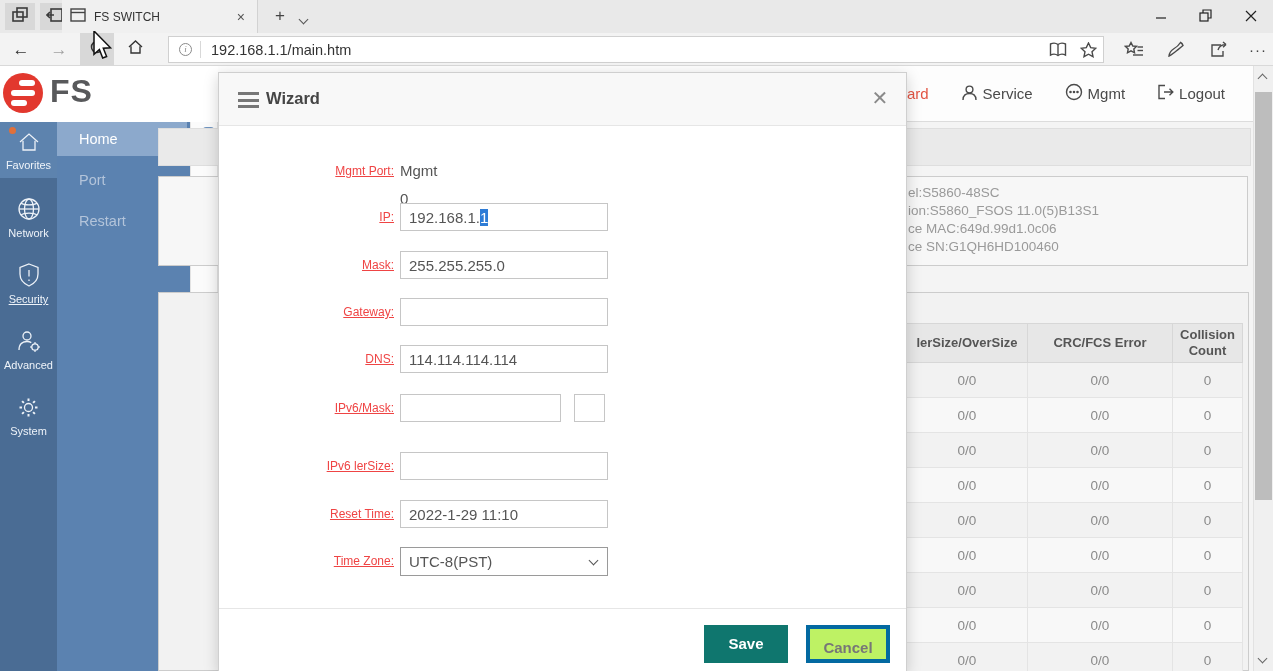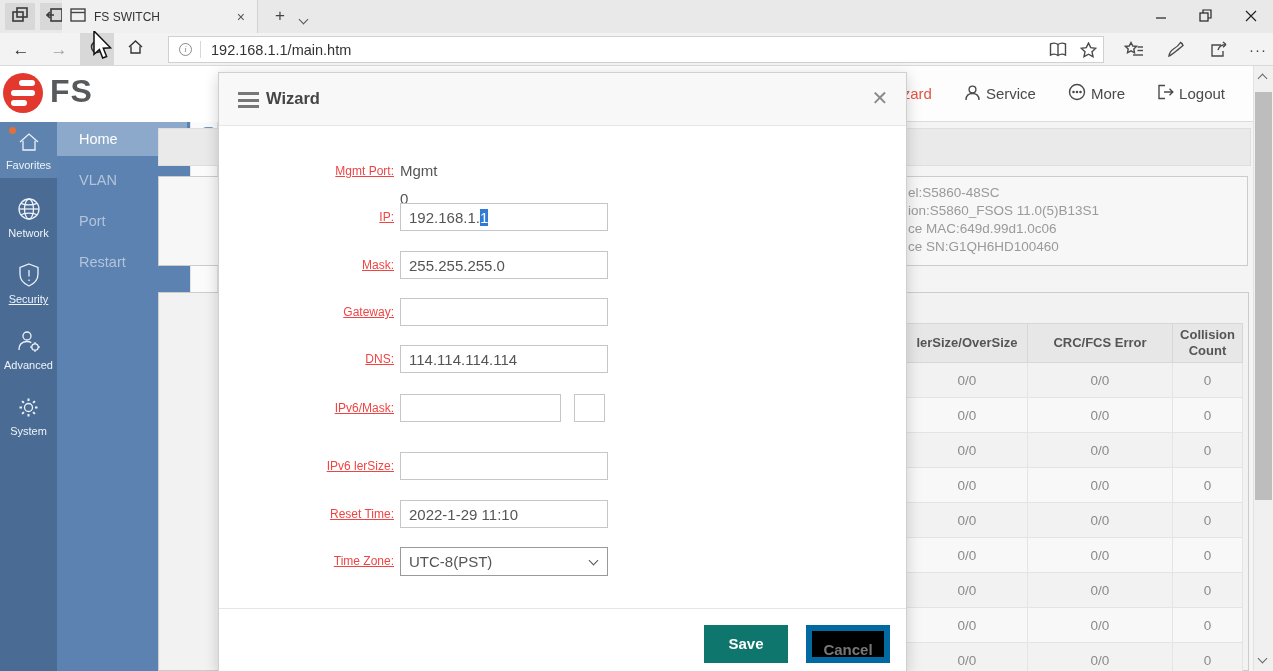--- a/index.html
+++ b/index.html
@@ -89,21 +89,21 @@
   .tbox, .inputlike { width:208px; height:28px; border:1px solid #c6c6c6; background:#fff; font-size:15px; color:#555; padding:0 8px; font-family:"Liberation Sans","DejaVu Sans",sans-serif; }
   .inputlike { display:flex; align-items:center; }
   .sel-char { background:#2e7cd6; color:#fff; }
   .tbox.short { width:161px; }
   .tbox.tiny { position:absolute; left:355px; width:31px; }
   .selectlike { width:208px; height:29px; border:1px solid #9a9a9a; background:#fff; font-size:15px; color:#555; padding:0 8px; display:flex; align-items:center; justify-content:space-between; }
   .selectlike .chev { border-color:#555; margin-right:2px; margin-top:-3px; }
   .modal-footer { position:absolute; left:0; top:535px; width:100%; height:64px; border-top:1px solid #e6e6e6; background:#fff; }
   .btn { position:absolute; top:16px; width:84px; height:38px; font-size:15px; font-weight:bold; text-align:center; line-height:38px; }
   .btn-save { left:485px; background:#0f766e; color:#fff; }
-  .btn-cancel { left:587px; background:#000000; color:#777; border:6px solid #0369a1; }
+  .btn-cancel { left:587px; background:#bef264; color:#777; border:4px solid #0369a1; }
 
   .cursor { position:absolute; left:92px; top:31px; z-index:99; }
 </style>
 </head>
 <body>
 
 <div class="screen">
 
   <div class="tabbar">
     <div class="tb-btn" style="left:5px">
@@ -253,21 +253,20 @@
             <circle cx="12.5" cy="12.5" r="4"></circle>
             <path d="M12.5 3.5 V6 M12.5 19 V21.5 M3.5 12.5 H6 M19 12.5 H21.5 M6.1 6.1 L7.9 7.9 M17.1 17.1 L18.9 18.9 M6.1 18.9 L7.9 17.1 M17.1 7.9 L18.9 6.1" stroke-width="2"></path>
           </svg></span>
       <span class="rail-label">System</span>
     </div>
   </div>
 
   <div class="submenu">
     <div style="height:0"></div>
     <div class="sub-item selected">Home</div>
-    <div class="sub-item">VLAN</div>
     <div class="sub-item">Port</div>
     <div class="sub-item">Restart</div>
   </div>
   <div class="substrip">
     <span class="substrip-thumb"></span>
   </div>
 
   <div class="content">
     <div class="content-header">
       <div class="hlink red">
@@ -285,21 +284,21 @@
             </svg></span>
         <span>Service</span>
       </div>
       <div class="hlink">
         <span><svg width="18" height="18" viewBox="0 0 18 18">
               <circle cx="9" cy="9" r="7.5"></circle>
               <circle cx="5.5" cy="9" r="0.6" fill="#4a4a4a"></circle>
               <circle cx="9" cy="9" r="0.6" fill="#4a4a4a"></circle>
               <circle cx="12.5" cy="9" r="0.6" fill="#4a4a4a"></circle>
             </svg></span>
-        <span>More</span>
+        <span>Mgmt</span>
       </div>
       <div class="hlink">
         <span><svg width="17" height="16" viewBox="0 0 17 16">
               <path d="M8 1.5 H2 V14.5 H8"></path>
               <path d="M7 8 H15.5 M12.5 4.8 L15.8 8 L12.5 11.2"></path>
             </svg></span>
         <span>Logout</span>
       </div>
     </div>
 

